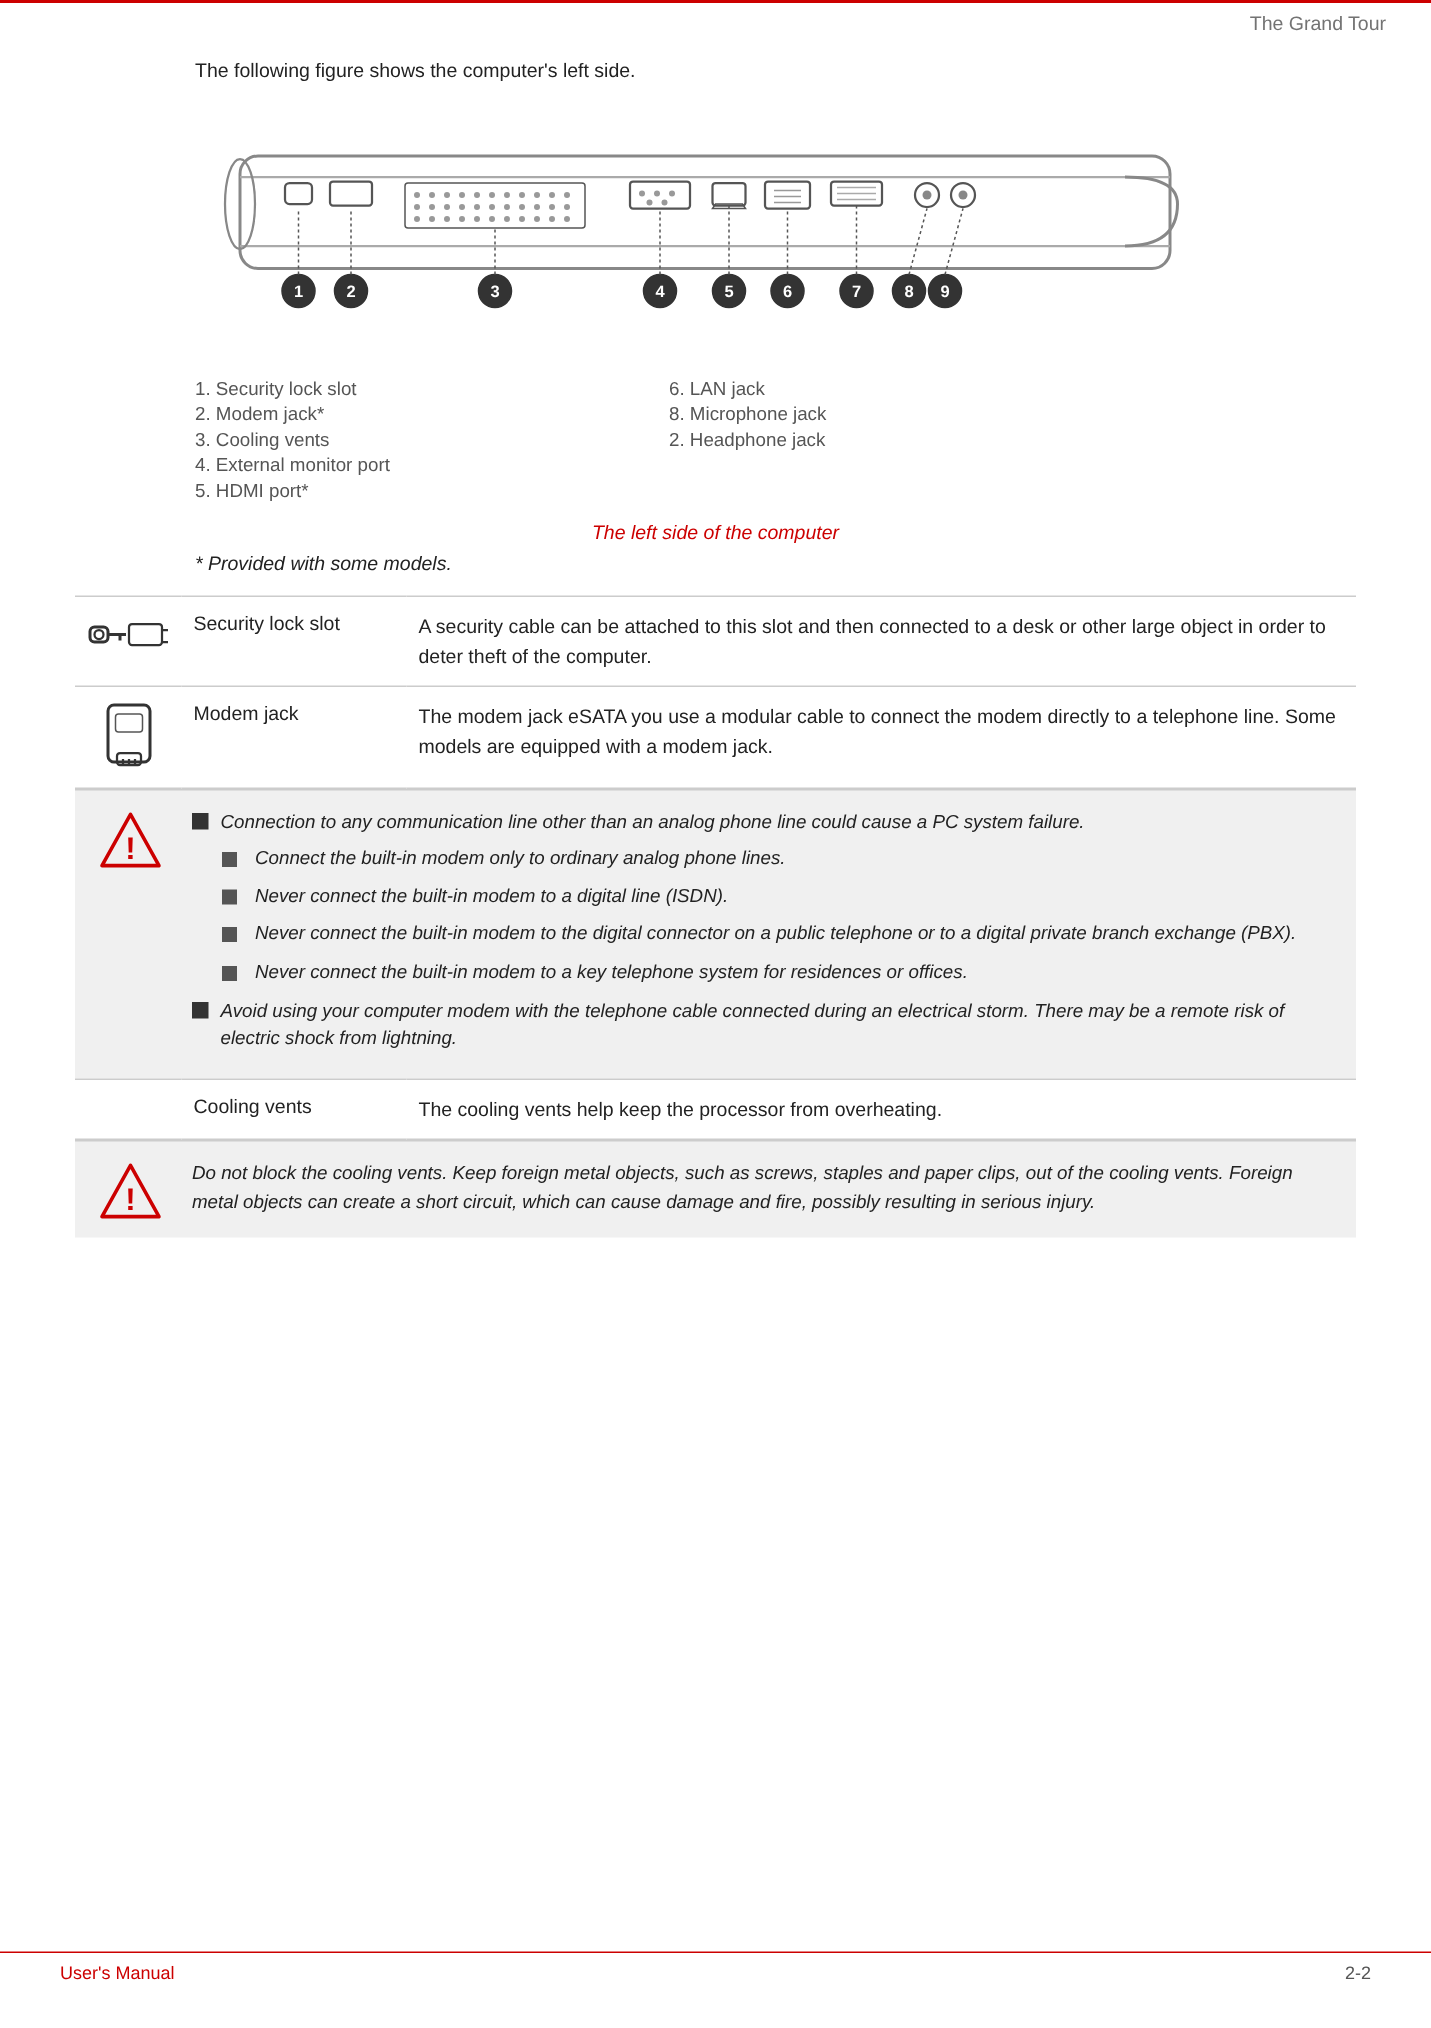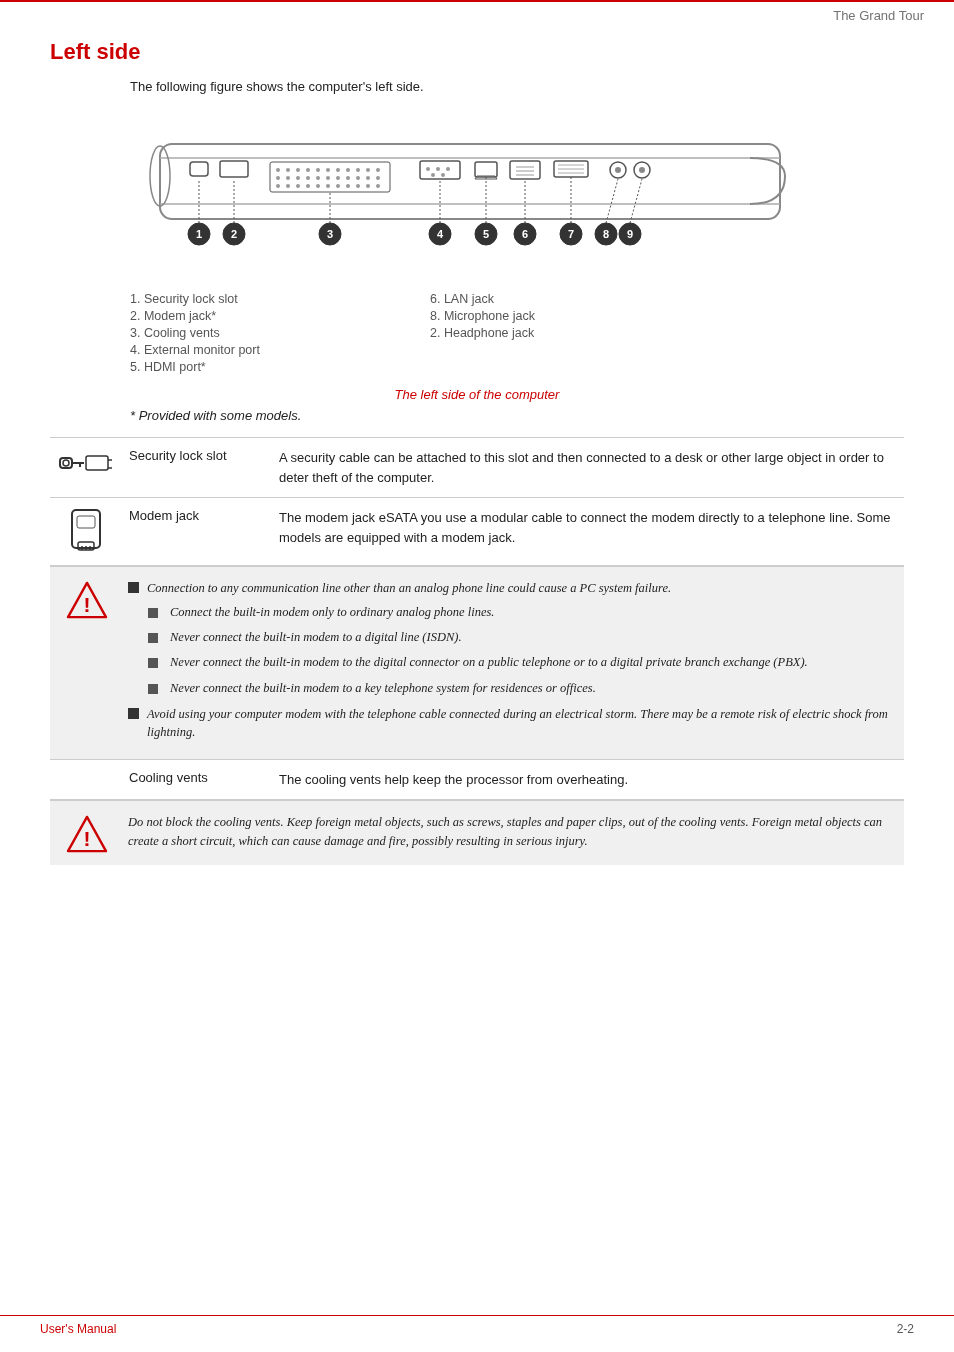--- a/index.html
+++ b/index.html
@@ -48,21 +48,21 @@
     .diagram-area {
       margin-left: 80px;
       margin-bottom: 10px;
       position: relative;
     }
 
     
     .labels-area {
       margin-left: 80px;
       display: flex;
-      gap: 0;
+      gap: 16px;
       margin-bottom: 4px;
     }
     .labels-left {
       flex: 0 0 300px;
     }
     .labels-right {
       flex: 1;
     }
     .label-item {
       font-size: 12.5px;
@@ -126,21 +126,20 @@
       gap: 12px;
     }
     .warning-icon-col {
       flex: 0 0 50px;
       display: flex;
       align-items: flex-start;
       padding-top: 2px;
     }
     .warning-content {
       flex: 1;
-      font-family: Liberation Serif, serif;
     }
     .warning-item {
       display: flex;
       gap: 8px;
       margin-bottom: 5px;
       font-size: 12.5px;
       font-style: italic;
       line-height: 1.45;
     }
     .warning-item .bullet {
@@ -171,21 +170,21 @@
       margin-top: 3px;
     }
 
     
     .footer {
       border-top: 1px solid #c00;
       padding: 6px 40px;
       display: flex;
       justify-content: space-between;
       position: absolute;
-      bottom: 10px;
+      bottom: 24px;
       left: 0;
       right: 0;
     }
     .footer-left {
       color: #c00;
       font-size: 12px;
     }
     .footer-right {
       color: #555;
       font-size: 12px;
@@ -199,21 +198,20 @@
   </style>
 </head>
 <body>
 
 <div class="header">
   <span class="header-title">The Grand Tour</span>
 </div>
 
 <div class="page">
 
-  <h1 class="section-heading">Left side</h1>
 
   <p class="intro-text">The following figure shows the computer's left side.</p>
 
   <div class="diagram-area">
     <svg width="680" height="165" viewBox="0 0 680 165" xmlns="http://www.w3.org/2000/svg">
 
       <rect x="30" y="30" width="620" height="75" rx="12" ry="12" fill="none" stroke="#888" stroke-width="2"></rect>
 
       <line x1="30" y1="44" x2="650" y2="44" stroke="#aaa" stroke-width="1.5"></line>
 

